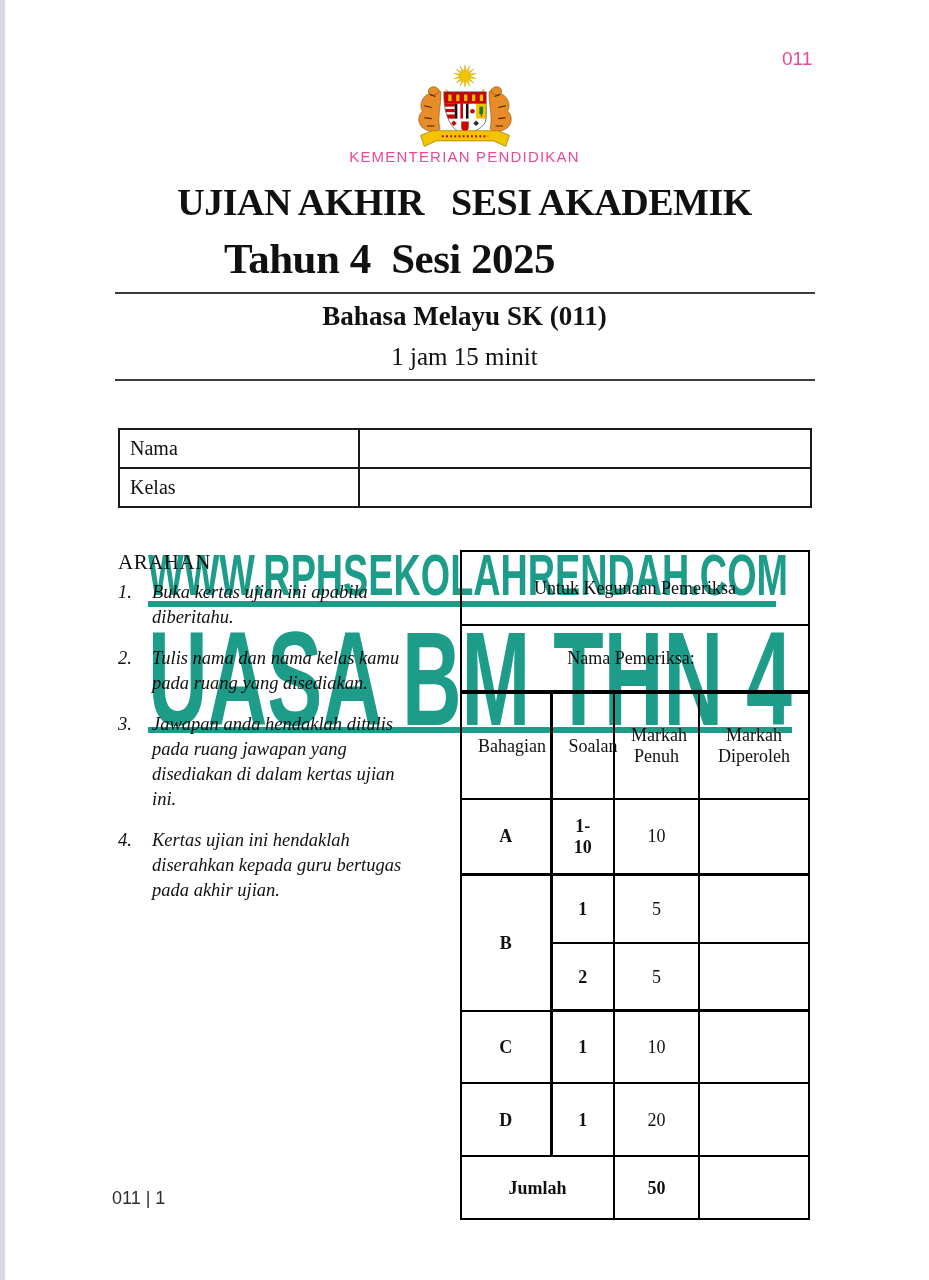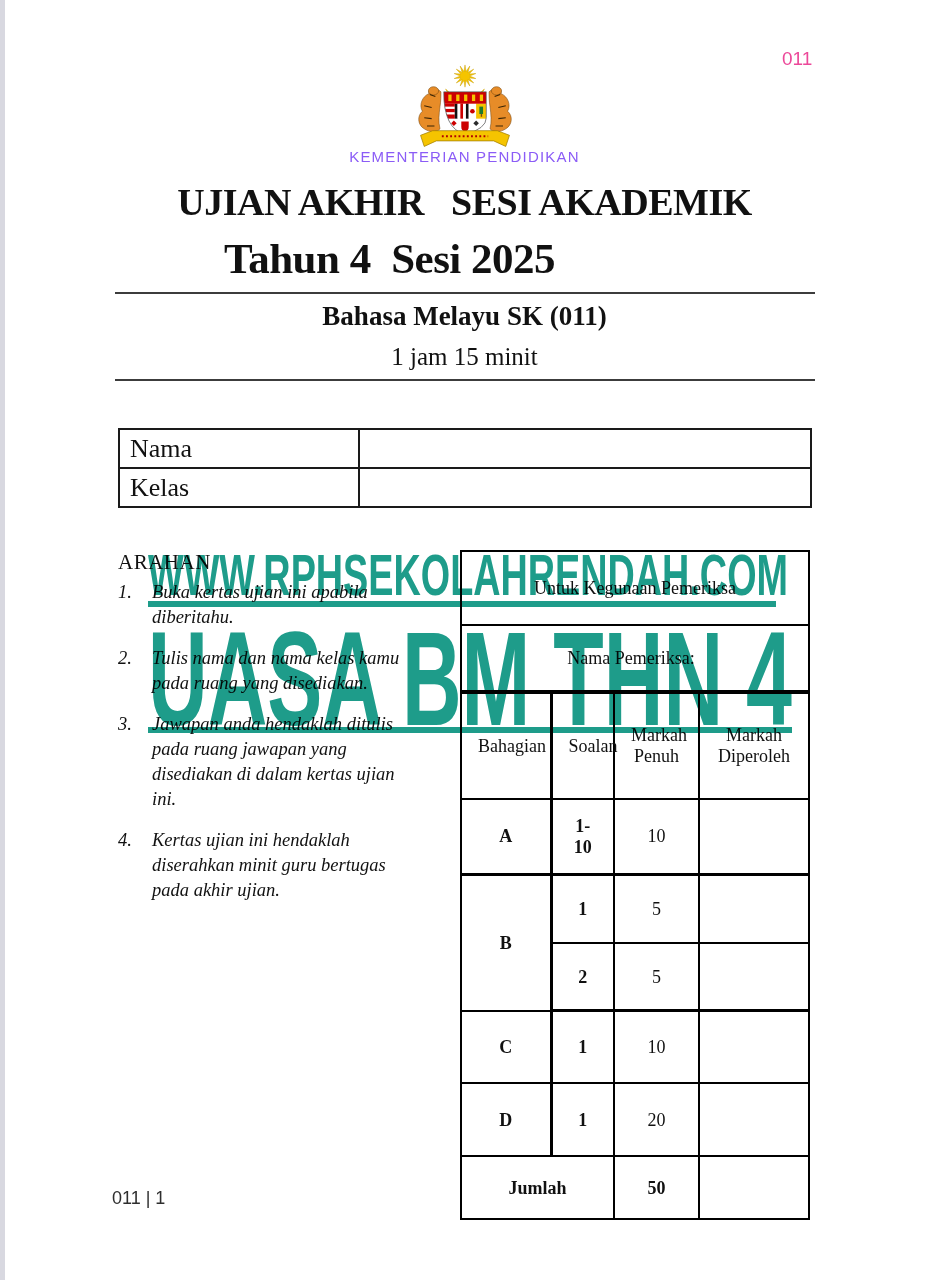--- a/index.html
+++ b/index.html
@@ -18,21 +18,21 @@
   .code-top{
     position:absolute;left:782px;top:48px;
     font-family:"Liberation Sans","DejaVu Sans",sans-serif;
     font-size:19px;color:#ec4899;
   }
   .logo-wrap{position:absolute;left:392px;top:64px;width:146px;height:88px;}
   .ministry{
     position:absolute;left:0;top:148px;width:929px;
     text-align:center;
     font-family:"Liberation Sans","DejaVu Sans",sans-serif;
-    font-size:15px;letter-spacing:1.2px;color:#8b5cf6;
+    font-size:15px;letter-spacing:1.2px;color:#ec4899;
   }
   .title1{
     position:absolute;left:0;top:180px;width:929px;text-align:center;
     font-size:38px;font-weight:bold;white-space:pre;letter-spacing:-0.5px;
   }
   .title2{
     position:absolute;left:0;top:234px;width:779px;text-align:center;
     font-size:43px;font-weight:bold;white-space:pre;letter-spacing:-0.5px;
   }
   .rule{position:absolute;left:115px;width:700px;height:2px;background:#3c3c3c;}
@@ -45,21 +45,21 @@
   .duration{
     position:absolute;left:0;top:343px;width:929px;text-align:center;
     font-size:25px;
   }
   .student-table{
     position:absolute;left:118px;top:428px;width:694px;
     border-collapse:collapse;table-layout:fixed;
   }
   .student-table td{
     border:2px solid #1a1a1a;height:37px;
-    font-size:26px;padding:0 0 0 10px;vertical-align:middle;margin-left:34px;
+    font-size:20px;padding:0 0 0 10px;vertical-align:middle;margin-left:34px;
   }
   .student-table td.val{padding:0;}
   .arahan-heading{
     position:absolute;left:118px;top:550px;
     font-size:21px;letter-spacing:0.5px;
   }
   .arahan-list{position:absolute;left:118px;top:580px;width:330px;}
   .arahan-item{display:flex;margin-bottom:16px;font-style:italic;font-size:18.5px;line-height:25px;}
   .arahan-item .num{width:34px;flex:0 0 34px;}
   .arahan-item .txt{width:265px;max-width:265px;}
@@ -199,21 +199,21 @@
     <div class="arahan-item">
       <span class="num">2.</span>
       <div class="txt">Tulis nama dan nama kelas kamu pada ruang yang disediakan.</div>
     </div>
     <div class="arahan-item">
       <span class="num">3.</span>
       <div class="txt">Jawapan anda hendaklah ditulis pada ruang jawapan yang disediakan di dalam kertas ujian ini.</div>
     </div>
     <div class="arahan-item">
       <span class="num">4.</span>
-      <div class="txt">Kertas ujian ini hendaklah diserahkan minit guru bertugas pada akhir ujian.</div>
+      <div class="txt">Kertas ujian ini hendaklah diserahkan kepada guru bertugas pada akhir ujian.</div>
     </div>
   </div>
 
   <table class="examiner-table">
     <colgroup>
       <col style="width:90px">
         <col style="width:63px">
         <col style="width:85px">
         <col style="width:110px">
     </colgroup>

